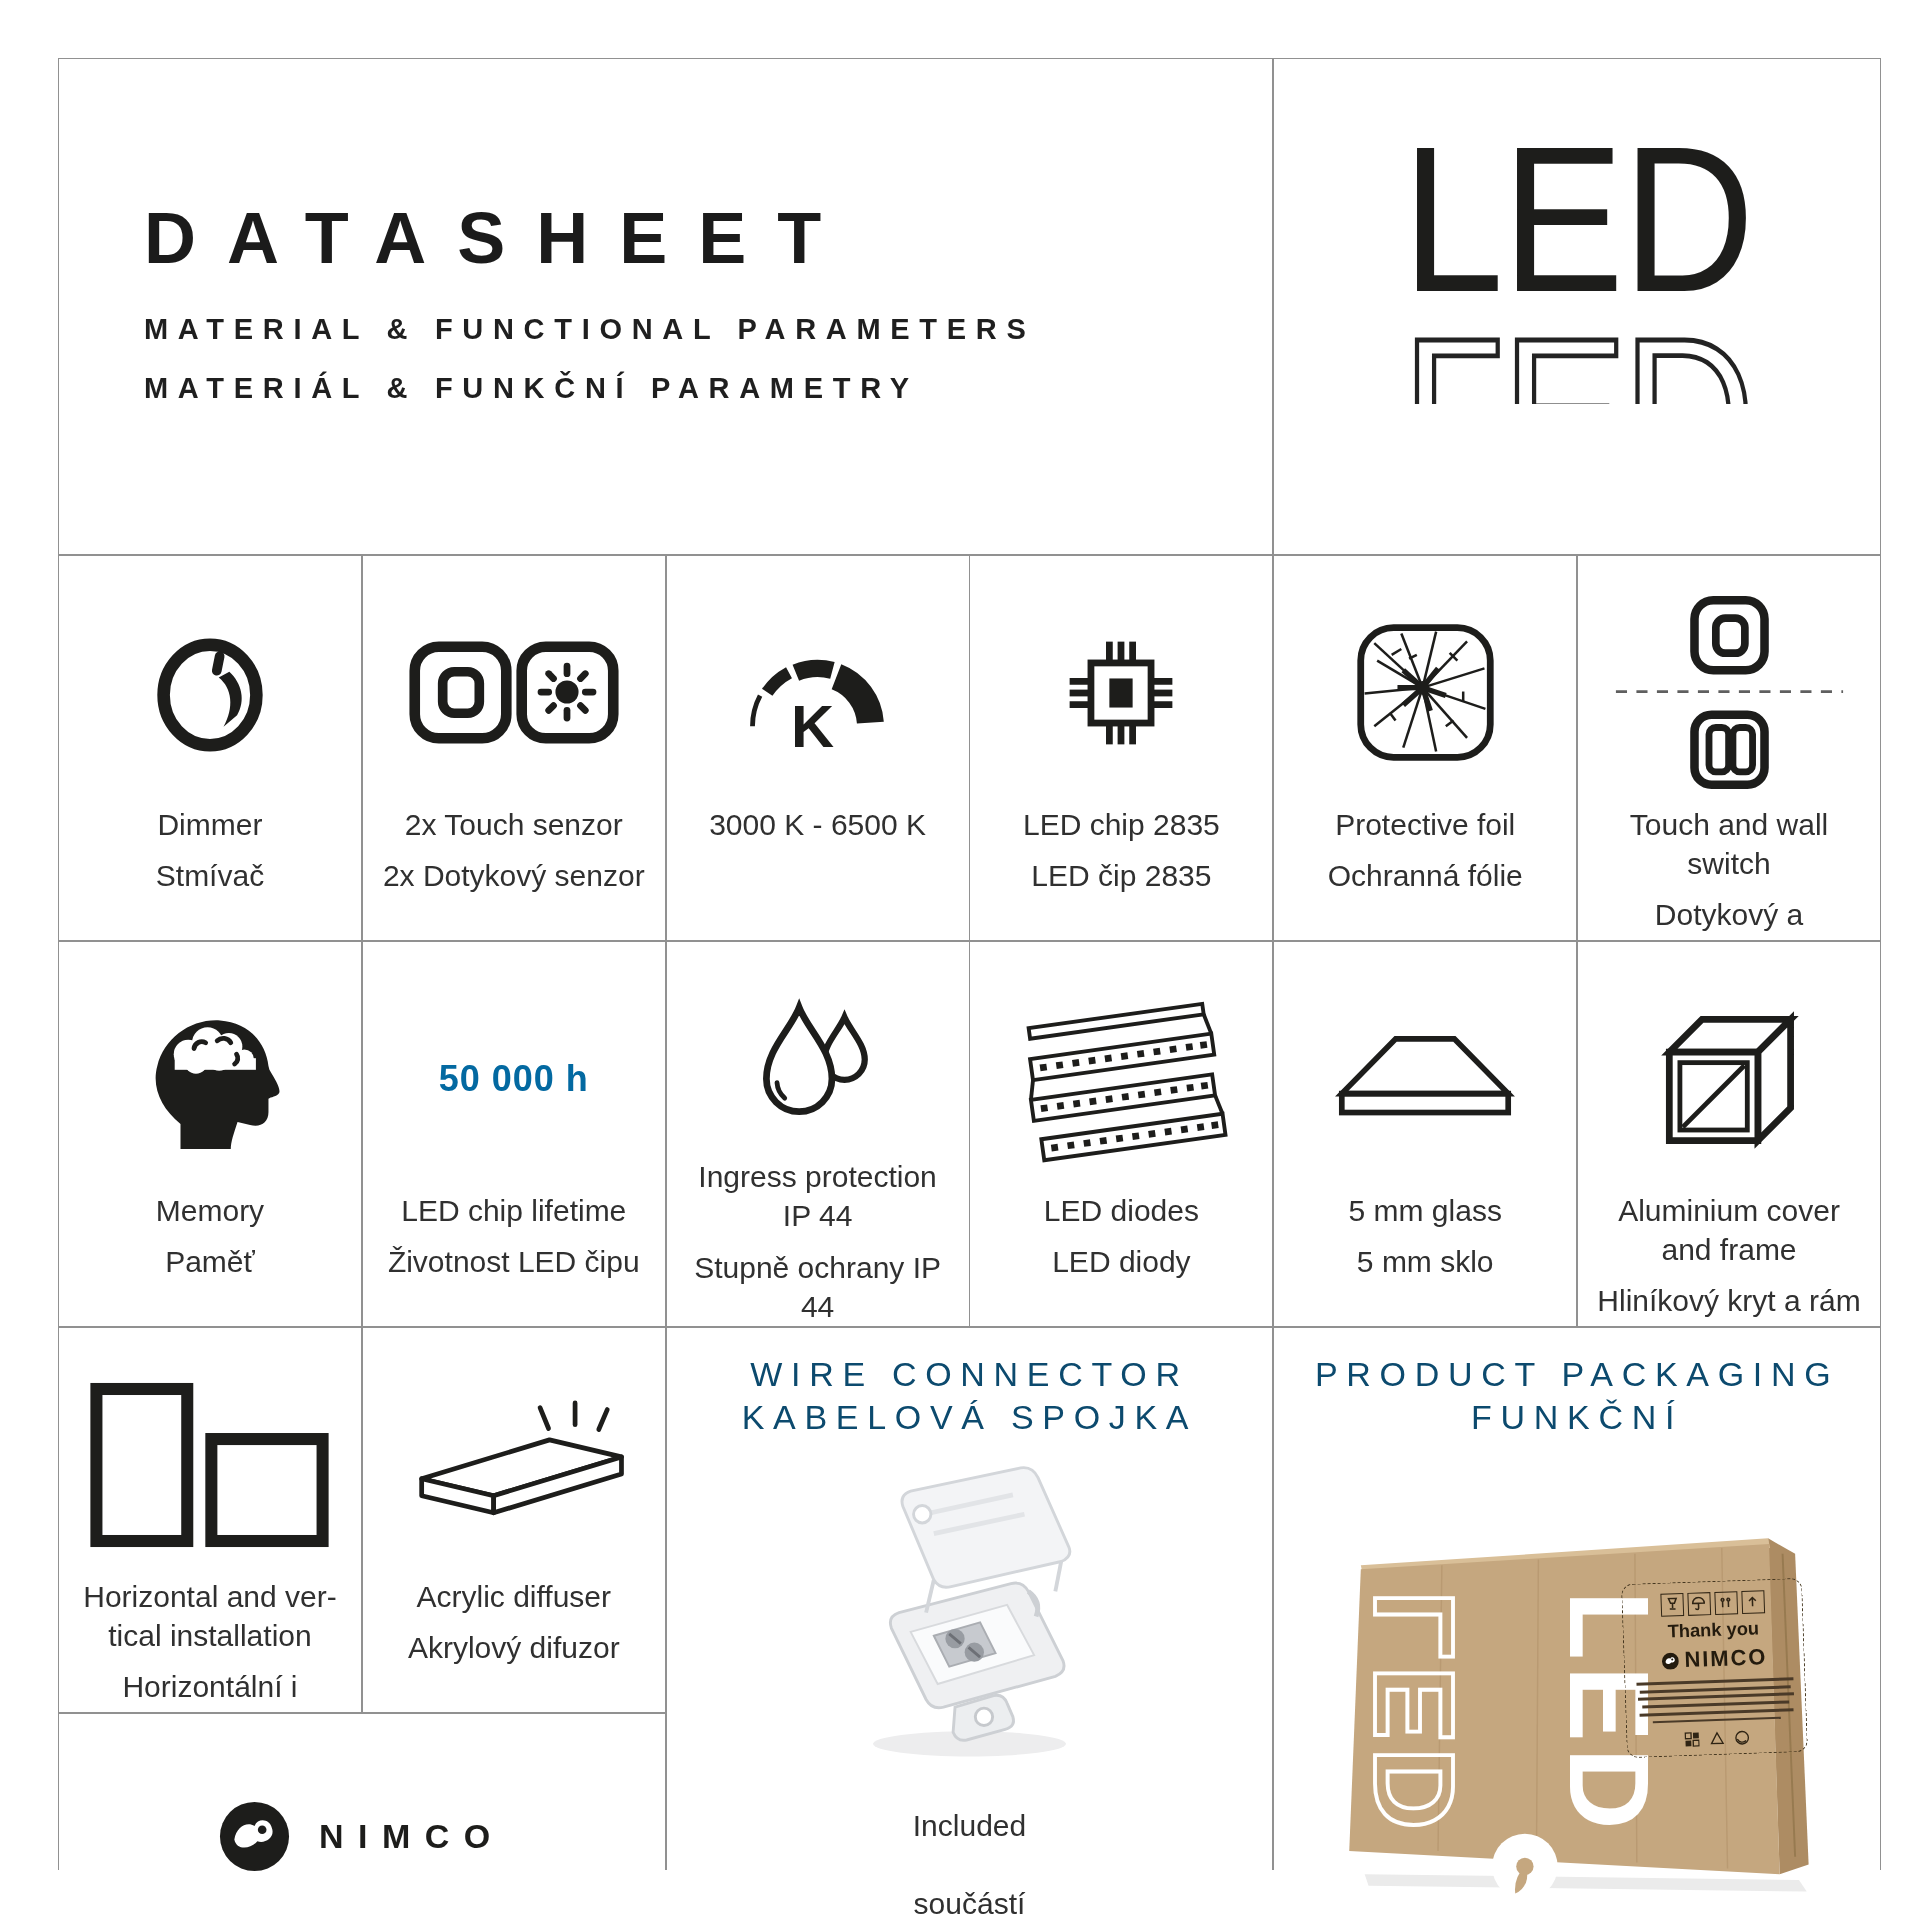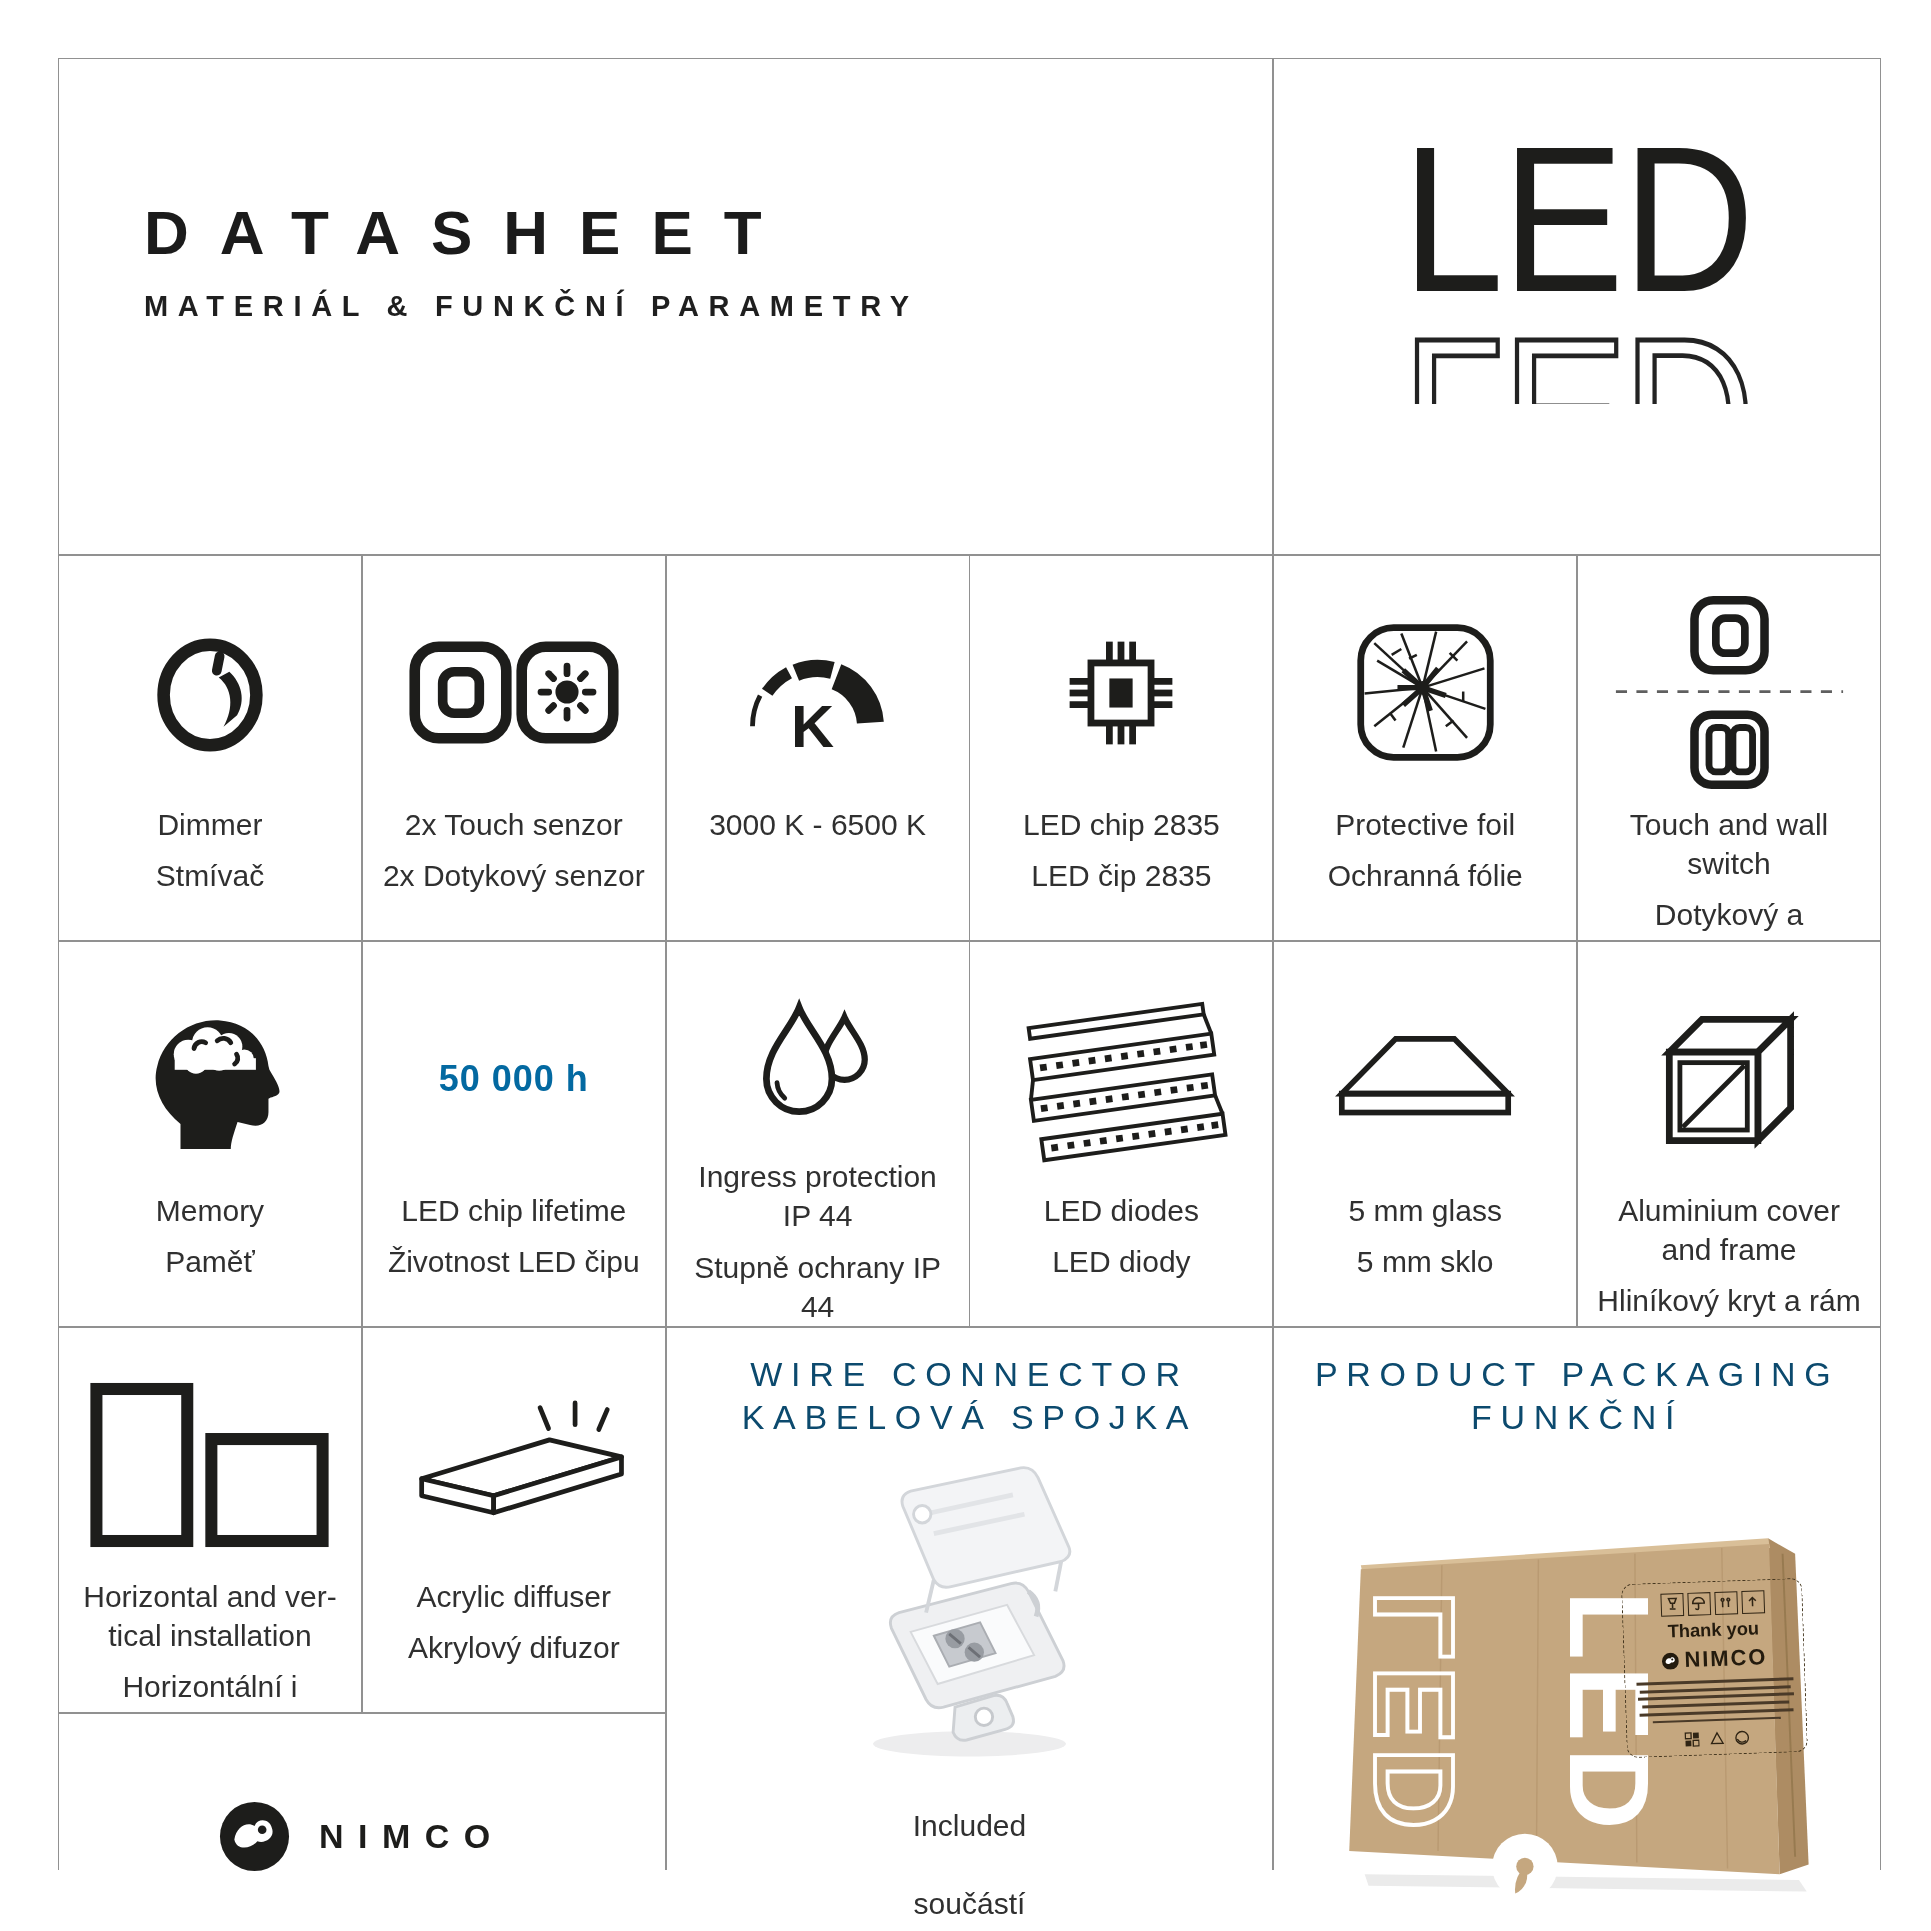--- a/index.html
+++ b/index.html
@@ -4,21 +4,21 @@
 <style>
   html,body{margin:0;padding:0;width:1931px;height:1931px;background:#ffffff;overflow:hidden;
     font-family:"Liberation Sans","DejaVu Sans",sans-serif;color:#2e2e2e;}
   .sheet{position:absolute;left:58px;top:58px;width:1823px;height:1812px;box-sizing:border-box;
     border:1.9px solid #919191;background:#919191;display:grid;
     grid-template-columns:repeat(6,1fr);grid-template-rows:495px 384px 384px 384px auto;gap:1.9px;}
   .cell{background:#fff;box-sizing:border-box;}
 
   
   .hdr-left{grid-column:1/5;grid-row:1;padding:143px 0 0 85px;}
-  .hdr-title{font-size:62px;font-weight:700;letter-spacing:31px;color:#1b1b1b;line-height:1;}
+  .hdr-title{font-size:72px;font-weight:700;letter-spacing:31px;color:#1b1b1b;line-height:1;}
   .hdr-sub{font-size:29px;font-weight:700;letter-spacing:9.7px;color:#1f1f1f;}
   .hdr-sub.en{margin-top:39px;}
   .hdr-sub.cz{margin-top:26px;}
   .hdr-right{grid-column:5/7;grid-row:1;display:flex;flex-direction:column;align-items:center;padding-top:85px;}
   .led-solid{font-size:208px;font-weight:500;color:#1d1d1b;line-height:150px;transform:scaleX(.88);letter-spacing:-1.9px;}
   .led-mirror-clip{height:89px;overflow:hidden;margin-top:21px;}
   .led-mirror{font-size:208px;font-weight:500;line-height:193px;letter-spacing:-1.9px;
     transform:scaleX(.88) scaleY(-1);color:transparent;-webkit-text-stroke:4.8px #232323;}
 
   
@@ -53,20 +53,21 @@
   .pb-line{height:2.9px;background:#4a3a28;margin:4.8px auto;}
   .pb-bottom{display:flex;justify-content:center;gap:9.7px;margin-top:9.7px;}
 </style>
 </head>
 <body>
 
 <div class="sheet">
 
   <div class="cell hdr-left">
     <div class="hdr-title">DATASHEET</div>
+    <div class="hdr-sub en">MATERIAL &amp; FUNCTIONAL PARAMETERS</div>
     <div class="hdr-sub cz">MATERIÁL &amp; FUNKČNÍ PARAMETRY</div>
   </div>
 
   <div class="cell hdr-right">
     <div class="led-solid">LED</div>
     <div class="led-mirror-clip">
       <div class="led-mirror">LED</div>
     </div>
   </div>
 

